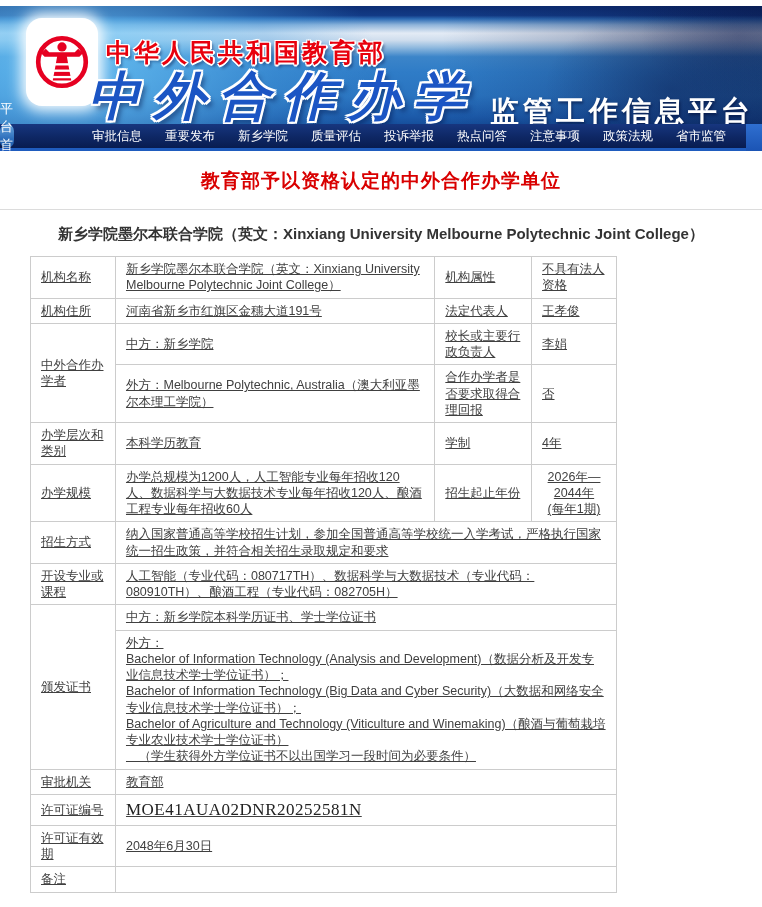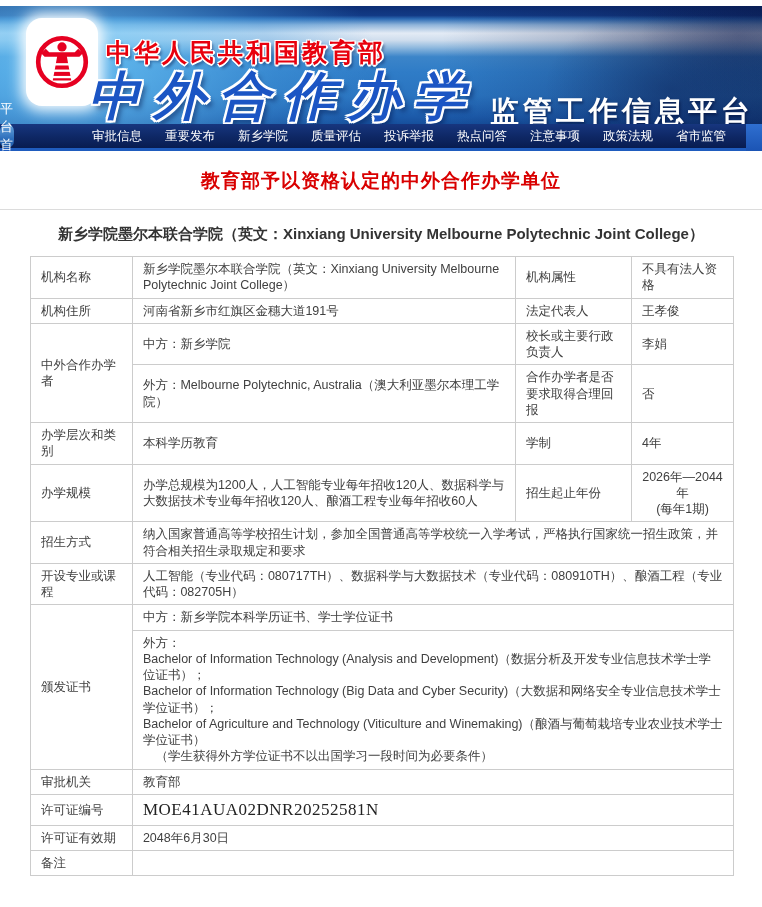--- a/index.html
+++ b/index.html
@@ -35,22 +35,22 @@
     border-bottom:3px solid #1f5cbe;display:flex;align-items:stretch;position:relative;}
   .nav::after{content:"";position:absolute;right:0;top:0;bottom:-3px;width:16px;background:linear-gradient(to bottom,#2f6fd0,#1b54b4);}
   .nav-home{width:110px;background:linear-gradient(to bottom,#6aa6dd 0%,#2e6fbc 60%,#205ba9 100%);
     color:#fff;font-size:13px;display:flex;align-items:center;justify-content:center;letter-spacing:1px;cursor:pointer;text-decoration:none;border-radius:10px;}
   .nav-menu{display:flex;align-items:center;margin-left:78px;gap:23px;text-align:right;}
   .nav-link{color:#fff;font-size:12.5px;text-decoration:none;cursor:pointer;white-space:nowrap;}
   
   .page-title{margin:17px 7px 0;text-align:center;font-size:19px;font-weight:bold;color:#d90000;letter-spacing:1px;}
   .rule{border:none;border-top:1px solid #dcdcdc;margin:15px 0 0;}
   .table-title{margin:15px 30px 0;text-align:center;font-size:15px;font-weight:bold;color:#333;}
-  table.info{border-collapse:collapse;margin:12px 28px 0 30px;width:704px;table-layout:fixed;
-    font-size:12.5px;color:#404040;}
+  table.info{border-collapse:collapse;margin:12px 28px 0 30px;width:587px;table-layout:fixed;
+    font-size:12.5px;color:#404040;text-decoration:underline;}
   table.info td{border:1px solid #ccc;padding:4px 10px;line-height:1.3;vertical-align:middle;word-wrap:break-word;}
   td.lbl{padding-left:12px;}
   td.val{white-space:pre-line;}
   col.c1{width:14.5%;} col.c2{width:54.5%;} col.c3{width:16.5%;} col.c4{width:14.5%;}
   td.ctr{text-align:center;}
   td.license{font-family:"Liberation Serif","DejaVu Serif",serif;font-size:17px;letter-spacing:.5px;color:#222;}
   td.tall-certs{vertical-align:middle;}
 </style>
 </head>
 <body>

